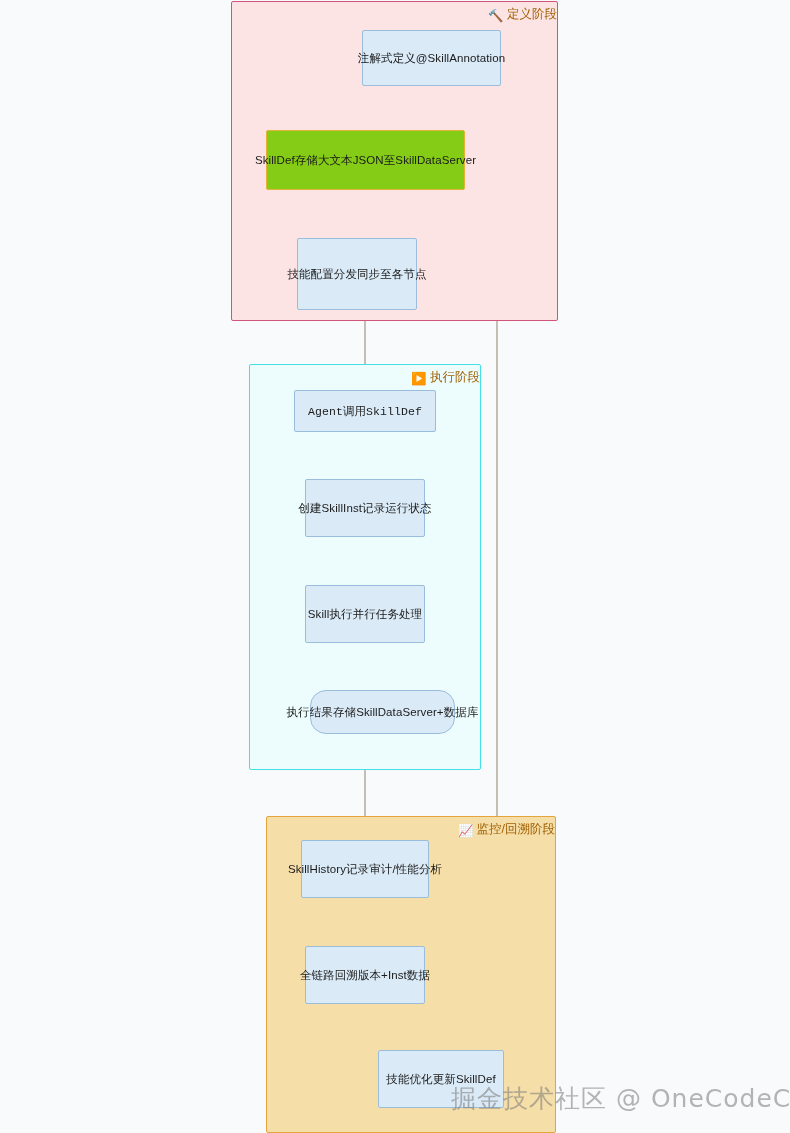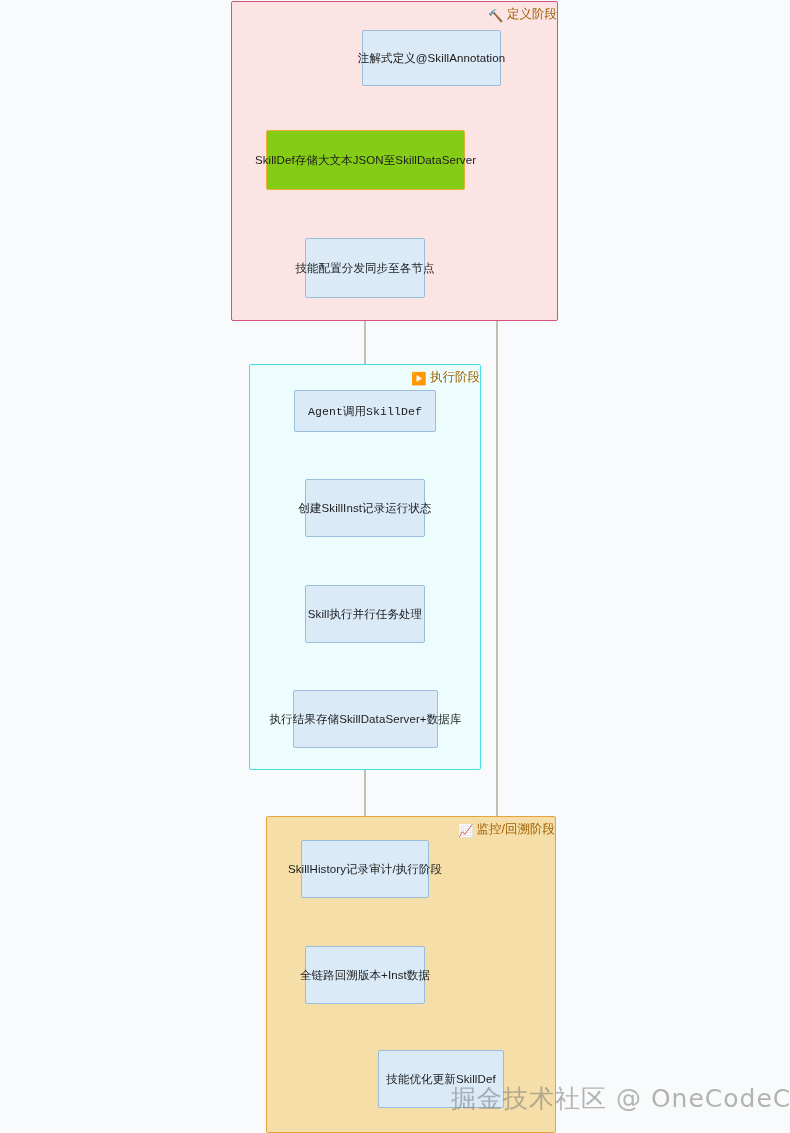--- a/index.html
+++ b/index.html
@@ -86,25 +86,25 @@
   }
   .node.yellow {
     background: #84cc16;
     border-color: #e5b237;
   }
   .node .ln { display: block; white-space: nowrap; }
 
   
   #n-annotation   { left: 362px; top: 30px;   width: 139px; height: 56px; }
   #n-skilldef     { left: 266px; top: 130px;  width: 199px; height: 60px; }
-  #n-distribute   { left: 305px; top: 238px;  width: 120px; height: 60px; }
+  #n-distribute   { left: 297px; top: 238px;  width: 120px; height: 72px; }
   #n-agentcall    { left: 294px; top: 390px;  width: 142px; height: 42px; font-family: Liberation Mono, monospace; }
   #n-skillinst    { left: 305px; top: 479px;  width: 120px; height: 58px; }
   #n-skillexec    { left: 305px; top: 585px;  width: 120px; height: 58px; }
-  #n-resultstore  { left: 293px; top: 690px;  width: 145px; height: 58px; }
+  #n-resultstore  { left: 310px; top: 690px;  width: 145px; height: 44px; border-radius: 16px; }
   #n-history      { left: 301px; top: 840px;  width: 128px; height: 58px; }
   #n-trace        { left: 305px; top: 946px;  width: 120px; height: 58px; }
   #n-optimize     { left: 378px; top: 1050px; width: 126px; height: 58px; }
 
   
   #watermark {
     position: absolute;
     left: 451px;
     top: 1082px;
     font-size: 25px;
@@ -196,21 +196,21 @@
   <span class="ln">并行任务处理</span>
 </div>
 
 <div class="node" id="n-resultstore">
   <span class="ln">执行结果存储</span>
   <span class="ln">SkillDataServer+数据库</span>
 </div>
 
 <div class="node" id="n-history">
   <span class="ln">SkillHistory记录</span>
-  <span class="ln">审计/执行阶段</span>
+  <span class="ln">审计/性能分析</span>
 </div>
 
 <div class="node" id="n-trace">
   <span class="ln">全链路回溯</span>
   <span class="ln">版本+Inst数据</span>
 </div>
 
 <div class="node" id="n-optimize">
   <span class="ln">技能优化</span>
   <span class="ln">更新SkillDef</span>

